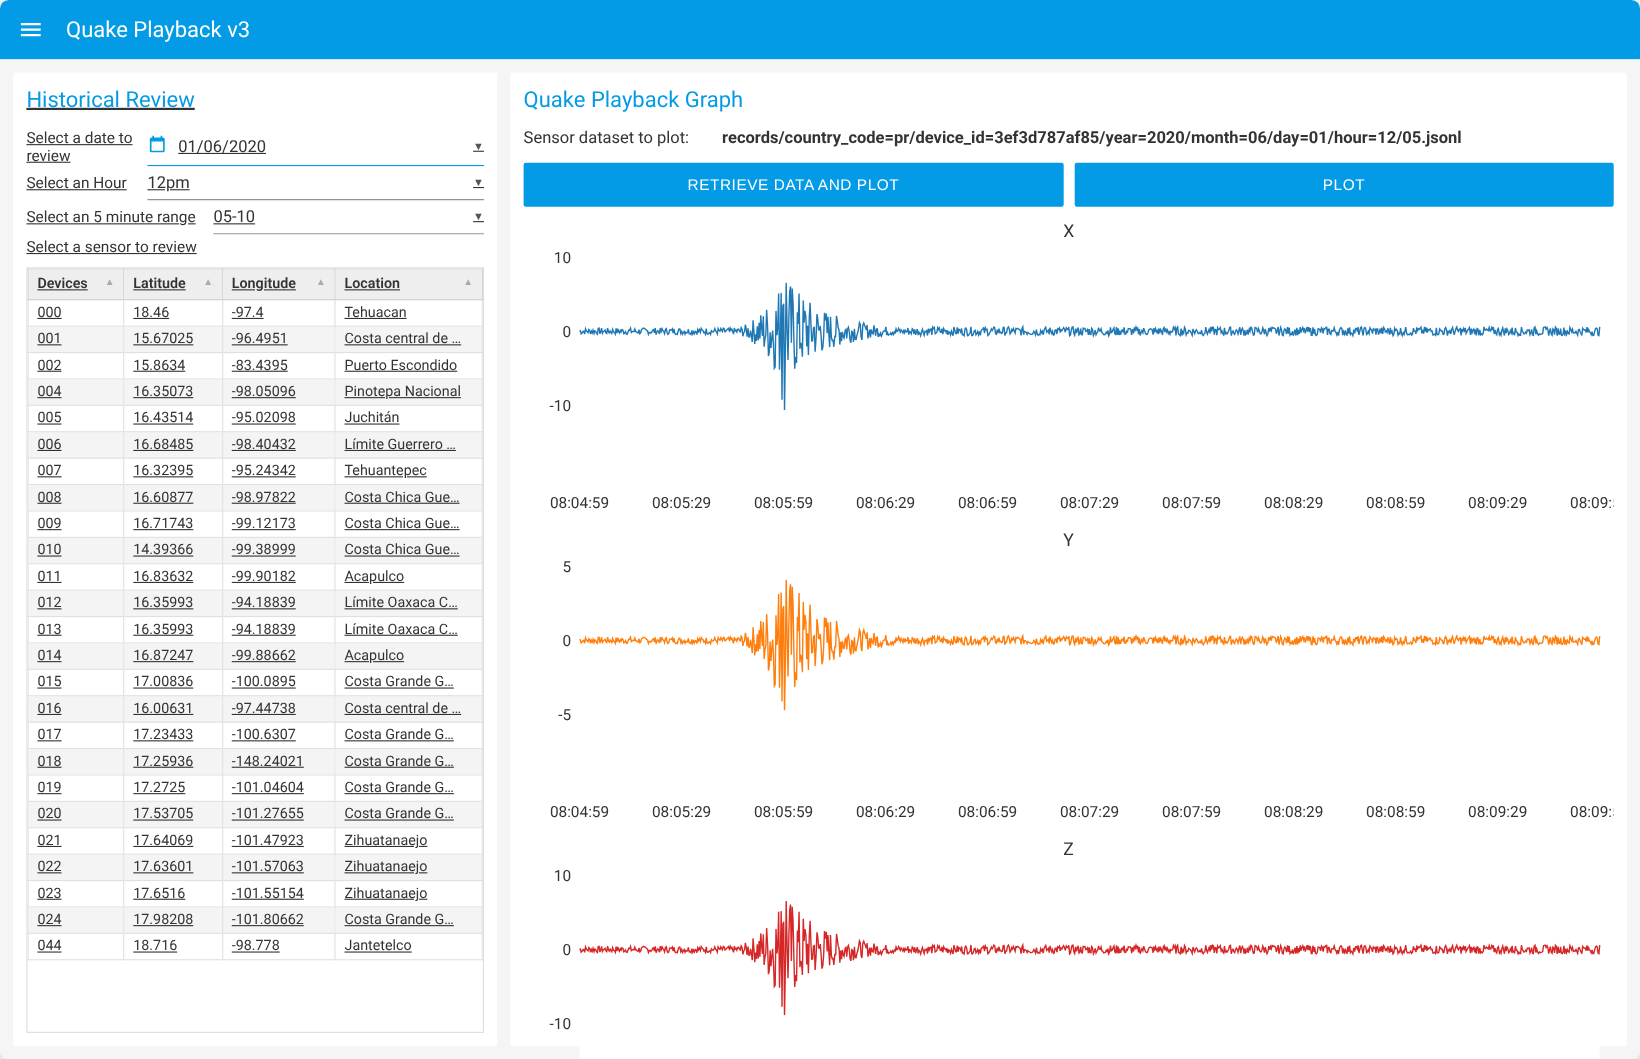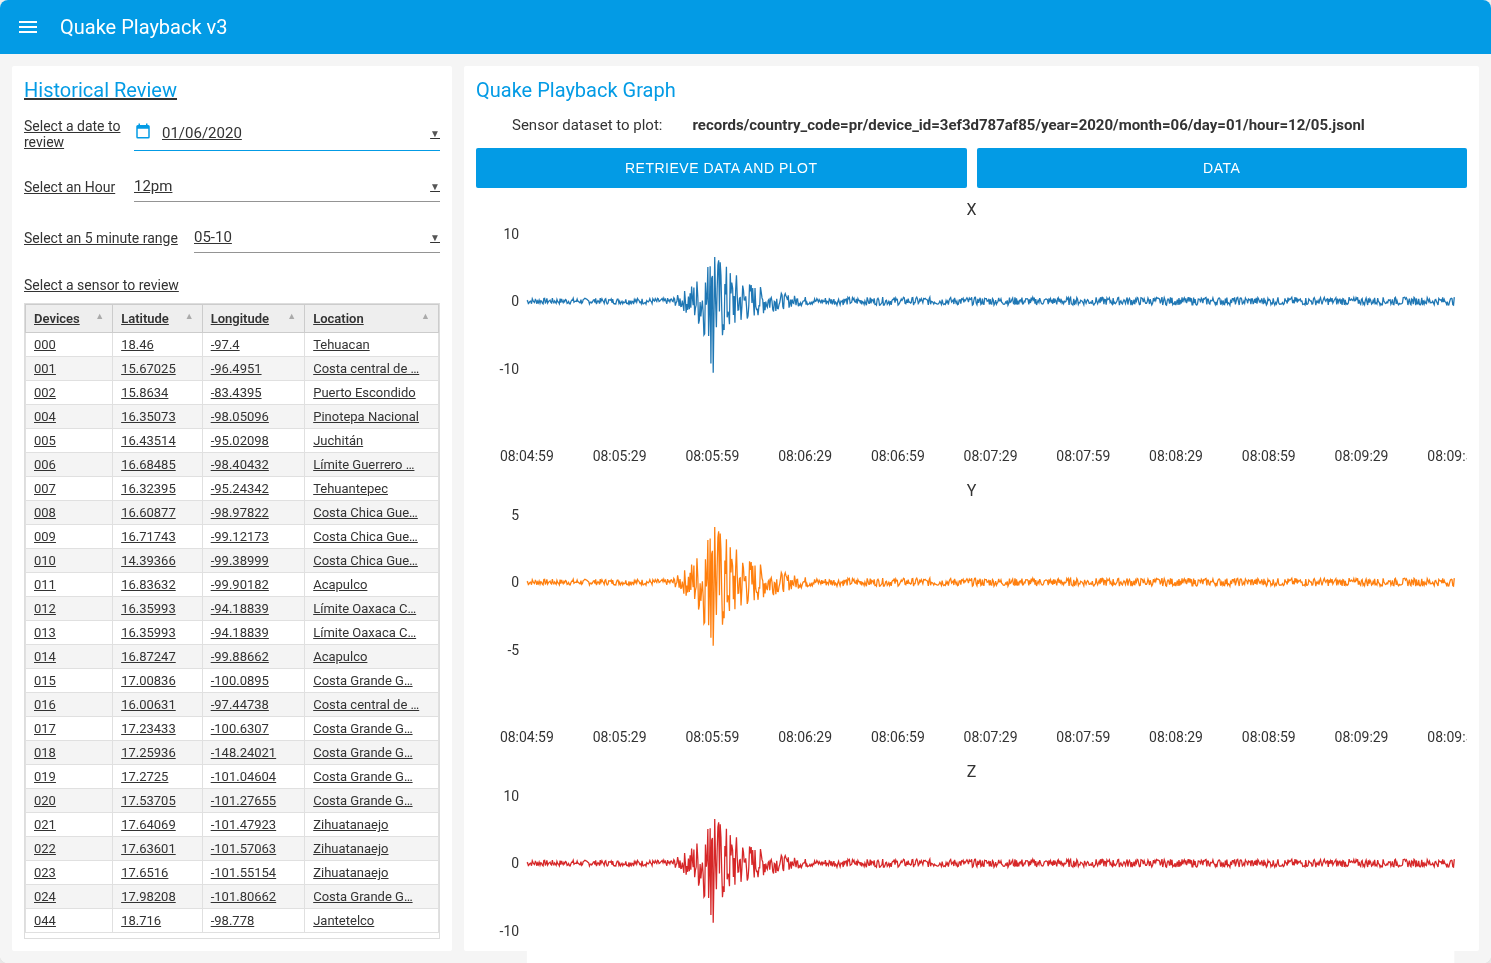--- a/index.html
+++ b/index.html
@@ -52,21 +52,20 @@
   .right-panel { flex: 1; }
   .section-title {
     color: #039be5;
     font-size: 20px;
     font-weight: 400;
     margin-bottom: 14px;
   }
   .form-row {
     display: flex;
     align-items: center;
-    margin-bottom: 20px;
     gap: 10px;
   }
   .form-label { font-size: 14px; color: #333; width: 100px; flex-shrink:0; }
   .form-label.wide { width: 160px; }
   .date-field, .select-field {
     flex: 1;
     border: none;
     border-bottom: 1px solid rgba(0,0,0,0.42);
     padding: 6px 0;
     font-size: 15px;
@@ -106,21 +105,20 @@
     max-width: 110px;
   }
   tbody tr:nth-child(even) td { background: #f4f4f4; }
   tbody tr { cursor: pointer; }
 
   .dataset-row {
     display: flex;
     align-items: center;
     gap: 30px;
     margin-bottom: 14px;
-    margin-left: 36px;
   }
   .dataset-label { font-size: 15px; color: #333; }
   .dataset-path { font-size: 15px; font-weight: 700; flex:1; }
   .btn-row { display: flex; gap: 10px; margin-bottom: 12px; }
   .btn {
     flex: 1;
     background: #039be5;
     color: #fff;
     border: none;
     padding: 12px 0;
@@ -359,21 +357,21 @@
     <div class="panel right-panel">
       <div class="section-title">Quake Playback Graph</div>
 
       <div class="dataset-row">
         <span class="dataset-label">Sensor dataset to plot:</span>
         <span class="dataset-path">records/country_code=pr/device_id=3ef3d787af85/year=2020/month=06/day=01/hour=12/05.jsonl</span>
       </div>
 
       <div class="btn-row">
         <button class="btn">RETRIEVE DATA AND PLOT</button>
-        <button class="btn">DATA</button>
+        <button class="btn">PLOT</button>
       </div>
 
       <div class="charts" id="charts">
   <div class="chart-block">
     <div class="chart-title">X</div>
     <svg class="chart" viewBox="0 0 780 200" preserveAspectRatio="none">
       <rect x="40" y="10" width="730" height="160" fill="#fff" stroke="none"></rect>
       <path d="M40.0 63.4L40.6 63.0L41.2 65.2L41.8 64.6L42.4 63.6L43.0 63.3L43.7 65.4L44.3 61.5L44.9 62.9L45.5 63.8L46.1 64.4L46.7 62.0L47.3 62.6L47.9 65.4L48.5 63.3L49.1 64.6L49.7 62.5L50.4 65.0L51.0 63.0L51.6 63.4L52.2 64.9L52.8 65.5L53.4 61.2L54.0 61.1L54.6 65.2L55.2 63.6L55.8 61.1L56.4 64.8L57.0 63.7L57.7 63.1L58.3 62.5L58.9 64.4L59.5 64.9L60.1 61.0L60.7 63.6L61.3 64.6L61.9 63.1L62.5 64.1L63.1 65.0L63.7 62.0L64.4 64.0L65.0 64.1L65.6 65.4L66.2 61.3L66.8 64.6L67.4 61.5L68.0 63.5L68.6 64.6L69.2 62.8L69.8 63.8L70.4 62.1L71.1 62.6L71.7 65.1L72.3 64.7L72.9 63.6L73.5 65.3L74.1 65.5L74.7 63.8L75.3 62.5L75.9 62.6L76.5 61.1L77.1 64.2L77.7 63.6L78.4 63.4L79.0 63.6L79.6 61.7L80.2 63.6L80.8 63.6L81.4 64.5L82.0 64.6L82.6 62.2L83.2 65.1L83.8 64.4L84.4 62.1L85.1 61.6L85.7 61.1L86.3 61.3L86.9 61.6L87.5 62.1L88.1 62.7L88.7 63.1L89.3 65.6L89.9 64.2L90.5 64.0L91.1 64.7L91.8 63.8L92.4 62.4L93.0 62.2L93.6 64.5L94.2 61.1L94.8 65.7L95.4 64.0L96.0 62.9L96.6 63.6L97.2 65.3L97.8 61.0L98.4 63.5L99.1 61.5L99.7 62.9L100.3 63.5L100.9 65.1L101.5 61.9L102.1 61.4L102.7 64.5L103.3 65.6L103.9 65.0L104.5 62.3L105.1 62.4L105.8 62.6L106.4 61.6L107.0 64.6L107.6 61.7L108.2 64.9L108.8 65.6L109.4 65.3L110.0 65.6L110.6 63.2L111.2 61.7L111.8 61.7L112.5 65.0L113.1 63.4L113.7 65.5L114.3 64.4L114.9 63.4L115.5 65.4L116.1 64.0L116.7 64.6L117.3 64.3L117.9 61.9L118.5 65.1L119.1 64.9L119.8 65.7L120.4 62.7L121.0 65.3L121.6 63.8L122.2 65.2L122.8 63.4L123.4 63.7L124.0 65.7L124.6 62.1L125.2 63.6L125.8 62.2L126.5 64.1L127.1 61.3L127.7 62.3L128.3 62.7L128.9 64.4L129.5 64.0L130.1 65.4L130.7 61.5L131.3 65.3L131.9 65.4L132.5 64.8L133.2 64.3L133.8 65.6L134.4 62.9L135.0 63.6L135.6 63.9L136.2 63.1L136.8 61.4L137.4 63.2L138.0 63.7L138.6 65.2L139.2 61.4L139.8 62.6L140.5 63.3L141.1 61.4L141.7 62.5L142.3 63.5L142.9 61.1L143.5 61.5L144.1 63.7L144.7 63.3L145.3 62.4L145.9 62.0L146.5 61.3L147.2 63.1L147.8 61.0L148.4 62.7L149.0 61.8L149.6 63.6L150.2 65.4L150.8 61.0L151.4 63.1L152.0 62.5L152.6 63.9L153.2 61.9L153.9 61.7L154.5 63.3L155.1 63.7L155.7 60.7L156.3 61.7L156.9 66.9L157.5 64.4L158.1 63.6L158.7 58.6L159.3 61.7L159.9 67.2L160.6 61.2L161.2 67.5L161.8 67.4L162.4 62.9L163.0 66.2L163.6 71.1L164.2 55.4L164.8 63.1L165.4 72.4L166.0 65.6L166.6 70.2L167.2 59.7L167.9 69.8L168.5 57.2L169.1 68.6L169.7 51.8L170.3 60.4L170.9 66.6L171.5 52.5L172.1 74.4L172.7 68.9L173.3 66.4L173.9 47.9L174.6 60.5L175.2 81.1L175.8 78.4L176.4 64.0L177.0 75.4L177.6 68.3L178.2 62.8L178.8 72.5L179.4 90.0L180.0 89.1L180.6 48.7L181.3 66.1L181.9 59.9L182.5 36.3L183.1 90.9L183.7 70.2L184.3 35.8L184.9 112.6L185.5 45.2L186.1 43.5L186.7 119.9L187.3 76.0L187.9 28.5L188.6 64.0L189.2 84.0L189.8 53.7L190.4 34.9L191.0 31.1L191.6 71.6L192.2 32.6L192.8 42.9L193.4 69.1L194.0 90.2L194.6 81.7L195.3 86.1L195.9 49.7L196.5 58.1L197.1 36.2L197.7 76.1L198.3 71.6L198.9 73.2L199.5 81.6L200.1 41.2L200.7 57.2L201.3 48.7L202.0 53.1L202.6 74.2L203.2 59.3L203.8 80.4L204.4 53.8L205.0 42.8L205.6 58.6L206.2 70.4L206.8 70.2L207.4 61.0L208.0 60.6L208.6 78.1L209.3 67.6L209.9 51.0L210.5 54.4L211.1 62.3L211.7 62.4L212.3 59.5L212.9 67.3L213.5 77.1L214.1 75.0L214.7 67.2L215.3 50.1L216.0 55.6L216.6 50.6L217.2 64.8L217.8 52.9L218.4 65.0L219.0 74.7L219.6 52.9L220.2 67.4L220.8 69.9L221.4 69.8L222.0 74.5L222.7 66.9L223.3 67.0L223.9 52.2L224.5 56.1L225.1 60.8L225.7 62.4L226.3 72.9L226.9 64.1L227.5 70.4L228.1 63.7L228.7 67.1L229.3 68.3L230.0 62.9L230.6 62.0L231.2 68.5L231.8 61.8L232.4 60.5L233.0 63.5L233.6 70.1L234.2 71.5L234.8 63.5L235.4 64.0L236.0 71.0L236.7 61.5L237.3 69.2L237.9 69.3L238.5 66.1L239.1 64.3L239.7 61.0L240.3 57.2L240.9 58.5L241.5 67.6L242.1 69.5L242.7 59.2L243.4 57.4L244.0 59.2L244.6 60.5L245.2 62.5L245.8 58.8L246.4 68.5L247.0 65.3L247.6 62.1L248.2 67.8L248.8 62.0L249.4 64.6L250.1 65.2L250.7 59.1L251.3 62.5L251.9 66.5L252.5 61.7L253.1 61.6L253.7 67.4L254.3 65.4L254.9 66.4L255.5 64.7L256.1 66.8L256.7 65.2L257.4 63.4L258.0 63.1L258.6 63.1L259.2 60.2L259.8 66.1L260.4 64.3L261.0 66.1L261.6 65.6L262.2 65.5L262.8 64.4L263.4 65.7L264.1 64.3L264.7 65.6L265.3 63.8L265.9 64.4L266.5 61.6L267.1 63.5L267.7 63.2L268.3 61.3L268.9 62.5L269.5 64.0L270.1 62.2L270.8 63.5L271.4 64.5L272.0 62.1L272.6 64.4L273.2 62.8L273.8 63.8L274.4 63.6L275.0 61.0L275.6 65.8L276.2 63.4L276.8 63.8L277.4 65.1L278.1 61.5L278.7 62.1L279.3 65.2L279.9 61.9L280.5 65.9L281.1 63.6L281.7 61.7L282.3 66.1L282.9 64.0L283.5 64.7L284.1 66.5L284.8 63.6L285.4 61.9L286.0 64.5L286.6 66.3L287.2 63.4L287.8 63.7L288.4 63.0L289.0 66.4L289.6 61.5L290.2 63.8L290.8 62.0L291.5 61.6L292.1 66.0L292.7 60.4L293.3 61.4L293.9 60.6L294.5 65.1L295.1 64.6L295.7 64.1L296.3 60.7L296.9 62.1L297.5 61.0L298.1 63.9L298.8 64.1L299.4 61.5L300.0 65.4L300.6 61.4L301.2 62.9L301.8 62.8L302.4 64.3L303.0 62.5L303.6 65.9L304.2 63.7L304.8 64.1L305.5 66.0L306.1 63.2L306.7 65.0L307.3 66.5L307.9 60.3L308.5 62.5L309.1 64.9L309.7 65.0L310.3 60.5L310.9 65.0L311.5 61.9L312.2 62.5L312.8 64.0L313.4 61.2L314.0 65.9L314.6 65.7L315.2 66.5L315.8 61.8L316.4 61.0L317.0 62.3L317.6 66.5L318.2 66.4L318.8 65.4L319.5 64.6L320.1 60.1L320.7 66.4L321.3 66.4L321.9 65.1L322.5 62.9L323.1 62.6L323.7 65.8L324.3 64.9L324.9 63.5L325.5 65.9L326.2 63.4L326.8 66.3L327.4 62.9L328.0 62.0L328.6 62.1L329.2 60.5L329.8 64.6L330.4 60.9L331.0 62.3L331.6 62.0L332.2 66.4L332.9 65.7L333.5 64.5L334.1 63.3L334.7 61.7L335.3 62.8L335.9 61.6L336.5 60.3L337.1 60.8L337.7 65.1L338.3 65.4L338.9 62.2L339.5 64.6L340.2 61.4L340.8 64.3L341.4 64.0L342.0 64.9L342.6 64.5L343.2 60.6L343.8 60.5L344.4 66.5L345.0 64.5L345.6 64.5L346.2 61.2L346.9 60.2L347.5 61.7L348.1 65.2L348.7 64.3L349.3 62.0L349.9 63.0L350.5 61.3L351.1 62.9L351.7 64.6L352.3 61.3L352.9 61.7L353.6 61.2L354.2 61.8L354.8 62.1L355.4 62.7L356.0 66.3L356.6 61.5L357.2 60.2L357.8 65.8L358.4 63.5L359.0 63.7L359.6 64.1L360.3 65.6L360.9 64.2L361.5 64.9L362.1 65.0L362.7 65.5L363.3 65.6L363.9 65.5L364.5 64.8L365.1 63.4L365.7 64.4L366.3 65.9L366.9 62.1L367.6 65.4L368.2 66.1L368.8 65.5L369.4 65.9L370.0 62.8L370.6 64.4L371.2 63.3L371.8 66.0L372.4 62.7L373.0 61.2L373.6 60.4L374.3 64.0L374.9 63.3L375.5 62.5L376.1 65.6L376.7 60.7L377.3 63.1L377.9 64.9L378.5 63.4L379.1 66.1L379.7 65.7L380.3 62.5L381.0 62.3L381.6 65.3L382.2 61.5L382.8 62.0L383.4 61.0L384.0 64.3L384.6 62.3L385.2 62.9L385.8 61.7L386.4 60.7L387.0 61.9L387.6 64.0L388.3 60.9L388.9 61.9L389.5 62.0L390.1 60.3L390.7 66.5L391.3 65.9L391.9 62.5L392.5 60.3L393.1 60.2L393.7 64.8L394.3 66.2L395.0 61.5L395.6 64.7L396.2 62.3L396.8 60.7L397.4 65.9L398.0 65.2L398.6 61.4L399.2 65.7L399.8 65.8L400.4 61.1L401.0 61.4L401.7 61.4L402.3 63.5L402.9 63.1L403.5 62.2L404.1 65.9L404.7 61.8L405.3 65.5L405.9 65.7L406.5 61.3L407.1 62.3L407.7 66.5L408.3 65.2L409.0 62.6L409.6 65.8L410.2 64.5L410.8 63.8L411.4 60.8L412.0 63.0L412.6 63.2L413.2 61.6L413.8 64.3L414.4 64.7L415.0 65.7L415.7 65.8L416.3 65.4L416.9 64.0L417.5 64.8L418.1 62.8L418.7 66.5L419.3 65.1L419.9 60.5L420.5 64.3L421.1 63.9L421.7 62.3L422.4 60.9L423.0 65.1L423.6 65.6L424.2 60.3L424.8 66.0L425.4 61.2L426.0 66.1L426.6 63.9L427.2 65.8L427.8 62.8L428.4 62.4L429.0 63.8L429.7 60.6L430.3 65.5L430.9 65.3L431.5 63.3L432.1 63.9L432.7 61.4L433.3 61.6L433.9 61.4L434.5 62.1L435.1 65.9L435.7 61.9L436.4 64.8L437.0 60.6L437.6 62.5L438.2 60.3L438.8 62.2L439.4 60.6L440.0 65.4L440.6 61.7L441.2 66.4L441.8 64.3L442.4 62.8L443.1 64.4L443.7 61.0L444.3 62.9L444.9 64.7L445.5 65.5L446.1 65.6L446.7 64.6L447.3 62.4L447.9 62.0L448.5 61.6L449.1 61.8L449.7 62.1L450.4 65.7L451.0 61.1L451.6 63.3L452.2 61.4L452.8 63.9L453.4 62.9L454.0 65.4L454.6 61.2L455.2 64.7L455.8 62.0L456.4 63.1L457.1 65.9L457.7 61.5L458.3 60.6L458.9 64.0L459.5 61.3L460.1 63.8L460.7 62.5L461.3 64.9L461.9 63.7L462.5 65.4L463.1 63.4L463.8 63.9L464.4 63.5L465.0 60.5L465.6 61.8L466.2 60.6L466.8 66.3L467.4 61.2L468.0 60.3L468.6 65.4L469.2 65.7L469.8 66.4L470.5 61.5L471.1 66.4L471.7 63.5L472.3 64.7L472.9 60.5L473.5 61.7L474.1 65.9L474.7 64.5L475.3 64.7L475.9 62.6L476.5 63.0L477.1 63.4L477.8 64.7L478.4 66.2L479.0 61.6L479.6 63.4L480.2 65.0L480.8 63.1L481.4 62.2L482.0 63.1L482.6 65.0L483.2 65.0L483.8 64.2L484.5 64.9L485.1 62.6L485.7 65.6L486.3 66.4L486.9 65.2L487.5 64.8L488.1 60.4L488.7 63.7L489.3 65.4L489.9 63.5L490.5 61.9L491.2 64.8L491.8 60.2L492.4 63.5L493.0 60.3L493.6 60.7L494.2 65.8L494.8 62.0L495.4 62.2L496.0 66.2L496.6 60.9L497.2 62.2L497.8 61.9L498.5 60.7L499.1 64.3L499.7 63.2L500.3 65.1L500.9 65.9L501.5 60.9L502.1 65.1L502.7 64.3L503.3 65.3L503.9 64.4L504.5 63.2L505.2 60.7L505.8 60.4L506.4 66.5L507.0 63.9L507.6 63.1L508.2 64.9L508.8 65.6L509.4 63.5L510.0 62.3L510.6 63.2L511.2 65.3L511.9 62.4L512.5 60.5L513.1 66.0L513.7 62.5L514.3 61.2L514.9 62.7L515.5 66.4L516.1 62.6L516.7 65.7L517.3 64.9L517.9 62.1L518.5 65.8L519.2 61.8L519.8 63.4L520.4 60.4L521.0 60.9L521.6 63.8L522.2 66.1L522.8 65.9L523.4 60.6L524.0 60.9L524.6 61.3L525.2 64.1L525.9 61.5L526.5 63.6L527.1 65.1L527.7 65.1L528.3 63.8L528.9 60.9L529.5 62.6L530.1 65.6L530.7 61.7L531.3 64.3L531.9 66.4L532.6 64.9L533.2 61.0L533.8 63.5L534.4 61.3L535.0 62.9L535.6 60.5L536.2 61.1L536.8 60.8L537.4 61.4L538.0 61.6L538.6 65.1L539.2 63.3L539.9 60.2L540.5 66.4L541.1 63.6L541.7 60.6L542.3 62.3L542.9 66.1L543.5 66.5L544.1 62.8L544.7 61.6L545.3 62.5L545.9 65.3L546.6 60.4L547.2 65.0L547.8 60.7L548.4 66.1L549.0 65.1L549.6 65.6L550.2 63.3L550.8 66.5L551.4 64.4L552.0 62.1L552.6 66.4L553.3 60.9L553.9 66.2L554.5 62.3L555.1 65.2L555.7 60.3L556.3 64.2L556.9 61.9L557.5 60.7L558.1 63.1L558.7 61.1L559.3 64.9L559.9 62.7L560.6 60.2L561.2 63.8L561.8 60.4L562.4 62.8L563.0 61.1L563.6 66.3L564.2 66.3L564.8 60.5L565.4 65.0L566.0 61.7L566.6 65.9L567.3 66.4L567.9 65.4L568.5 61.6L569.1 61.7L569.7 62.1L570.3 64.3L570.9 60.9L571.5 61.8L572.1 64.9L572.7 61.4L573.3 61.8L574.0 60.6L574.6 60.4L575.2 66.0L575.8 61.8L576.4 61.8L577.0 65.1L577.6 65.6L578.2 62.8L578.8 63.1L579.4 63.0L580.0 60.8L580.7 63.6L581.3 64.2L581.9 66.0L582.5 63.9L583.1 66.5L583.7 62.8L584.3 61.3L584.9 60.7L585.5 61.4L586.1 66.1L586.7 63.6L587.3 65.5L588.0 62.7L588.6 65.9L589.2 66.1L589.8 61.3L590.4 65.0L591.0 60.5L591.6 65.6L592.2 64.6L592.8 65.2L593.4 66.5L594.0 62.2L594.7 64.8L595.3 61.4L595.9 61.4L596.5 62.9L597.1 60.4L597.7 65.9L598.3 63.4L598.9 60.8L599.5 60.3L600.1 63.6L600.7 66.4L601.4 61.1L602.0 60.7L602.6 61.7L603.2 65.6L603.8 65.0L604.4 63.3L605.0 64.9L605.6 60.9L606.2 62.0L606.8 62.5L607.4 65.0L608.0 61.6L608.7 62.3L609.3 61.9L609.9 65.8L610.5 61.6L611.1 61.6L611.7 65.7L612.3 64.1L612.9 61.5L613.5 64.8L614.1 60.7L614.7 65.3L615.4 60.6L616.0 61.6L616.6 63.9L617.2 63.1L617.8 64.2L618.4 61.2L619.0 63.3L619.6 65.7L620.2 60.8L620.8 65.0L621.4 63.4L622.1 66.5L622.7 65.5L623.3 61.2L623.9 62.7L624.5 62.0L625.1 62.8L625.7 66.1L626.3 64.8L626.9 65.4L627.5 61.1L628.1 64.7L628.7 66.4L629.4 64.4L630.0 65.6L630.6 63.2L631.2 60.3L631.8 64.7L632.4 65.8L633.0 65.5L633.6 65.8L634.2 65.3L634.8 64.5L635.4 66.1L636.1 65.3L636.7 61.1L637.3 63.2L637.9 63.2L638.5 65.2L639.1 60.5L639.7 62.8L640.3 61.6L640.9 62.0L641.5 61.2L642.1 60.3L642.8 64.9L643.4 62.4L644.0 65.1L644.6 60.2L645.2 63.5L645.8 60.5L646.4 64.4L647.0 62.0L647.6 62.9L648.2 62.1L648.8 61.6L649.4 63.5L650.1 63.3L650.7 66.0L651.3 65.8L651.9 65.4L652.5 66.2L653.1 60.9L653.7 65.7L654.3 65.8L654.9 65.2L655.5 61.6L656.1 62.3L656.8 63.3L657.4 63.2L658.0 65.7L658.6 65.4L659.2 61.5L659.8 60.6L660.4 62.3L661.0 66.5L661.6 63.5L662.2 64.2L662.8 62.8L663.5 65.3L664.1 62.0L664.7 60.6L665.3 63.4L665.9 65.9L666.5 63.5L667.1 61.6L667.7 60.3L668.3 62.6L668.9 63.5L669.5 61.9L670.2 61.5L670.8 66.4L671.4 61.6L672.0 63.9L672.6 61.4L673.2 63.0L673.8 60.9L674.4 64.9L675.0 63.6L675.6 62.4L676.2 61.6L676.8 60.6L677.5 66.0L678.1 61.4L678.7 64.3L679.3 62.5L679.9 61.8L680.5 65.4L681.1 62.0L681.7 66.4L682.3 61.4L682.9 61.8L683.5 66.3L684.2 62.4L684.8 65.8L685.4 65.1L686.0 65.8L686.6 64.8L687.2 60.2L687.8 62.4L688.4 62.6L689.0 61.7L689.6 62.3L690.2 62.9L690.9 60.6L691.5 63.1L692.1 63.0L692.7 60.6L693.3 61.8L693.9 60.3L694.5 65.3L695.1 62.4L695.7 64.9L696.3 65.8L696.9 62.1L697.5 61.3L698.2 65.8L698.8 64.6L699.4 66.1L700.0 62.6L700.6 60.9L701.2 63.8L701.8 66.4L702.4 61.2L703.0 64.6L703.6 61.6L704.2 62.7L704.9 65.7L705.5 64.9L706.1 62.9L706.7 64.5L707.3 60.7L707.9 65.3L708.5 64.7L709.1 65.6L709.7 61.0L710.3 63.8L710.9 64.0L711.6 66.5L712.2 65.3L712.8 66.3L713.4 66.3L714.0 60.3L714.6 63.2L715.2 64.2L715.8 65.2L716.4 65.0L717.0 63.9L717.6 64.6L718.2 62.4L718.9 62.7L719.5 62.3L720.1 65.8L720.7 64.3L721.3 62.0L721.9 66.0L722.5 66.2L723.1 60.9L723.7 60.3L724.3 65.5L724.9 62.9L725.6 65.3L726.2 66.2L726.8 65.2L727.4 65.6L728.0 65.4L728.6 65.3L729.2 64.8L729.8 60.5L730.4 60.4L731.0 60.2L731.6 61.8L732.3 60.7L732.9 62.1L733.5 66.4L734.1 63.4L734.7 61.3L735.3 65.3L735.9 66.1L736.5 61.6L737.1 62.3L737.7 65.8L738.3 60.3L738.9 61.1L739.6 66.5L740.2 61.2L740.8 65.4L741.4 65.4L742.0 61.5L742.6 66.1L743.2 66.3L743.8 65.1L744.4 60.7L745.0 66.5L745.6 62.8L746.3 65.6L746.9 63.4L747.5 64.8L748.1 65.3L748.7 60.6L749.3 62.0L749.9 63.7L750.5 61.9L751.1 64.6L751.7 64.3L752.3 64.6L753.0 63.4L753.6 64.7L754.2 66.1L754.8 62.3L755.4 62.0L756.0 63.7L756.6 64.9L757.2 66.4L757.8 61.2L758.4 62.1L759.0 62.5L759.6 62.2L760.3 64.2L760.9 60.4L761.5 64.1L762.1 62.1L762.7 63.8L763.3 64.3L763.9 65.8L764.5 63.7L765.1 66.4L765.7 66.3L766.3 63.8L767.0 61.5L767.6 61.0L768.2 61.4L768.8 66.0L769.4 66.4L770.0 60.2" stroke="#1f77b4" stroke-width="1" fill="none"></path>
       <g class="axis">
                 <text x="34" y="120.66666666666669" text-anchor="end">-10</text>

